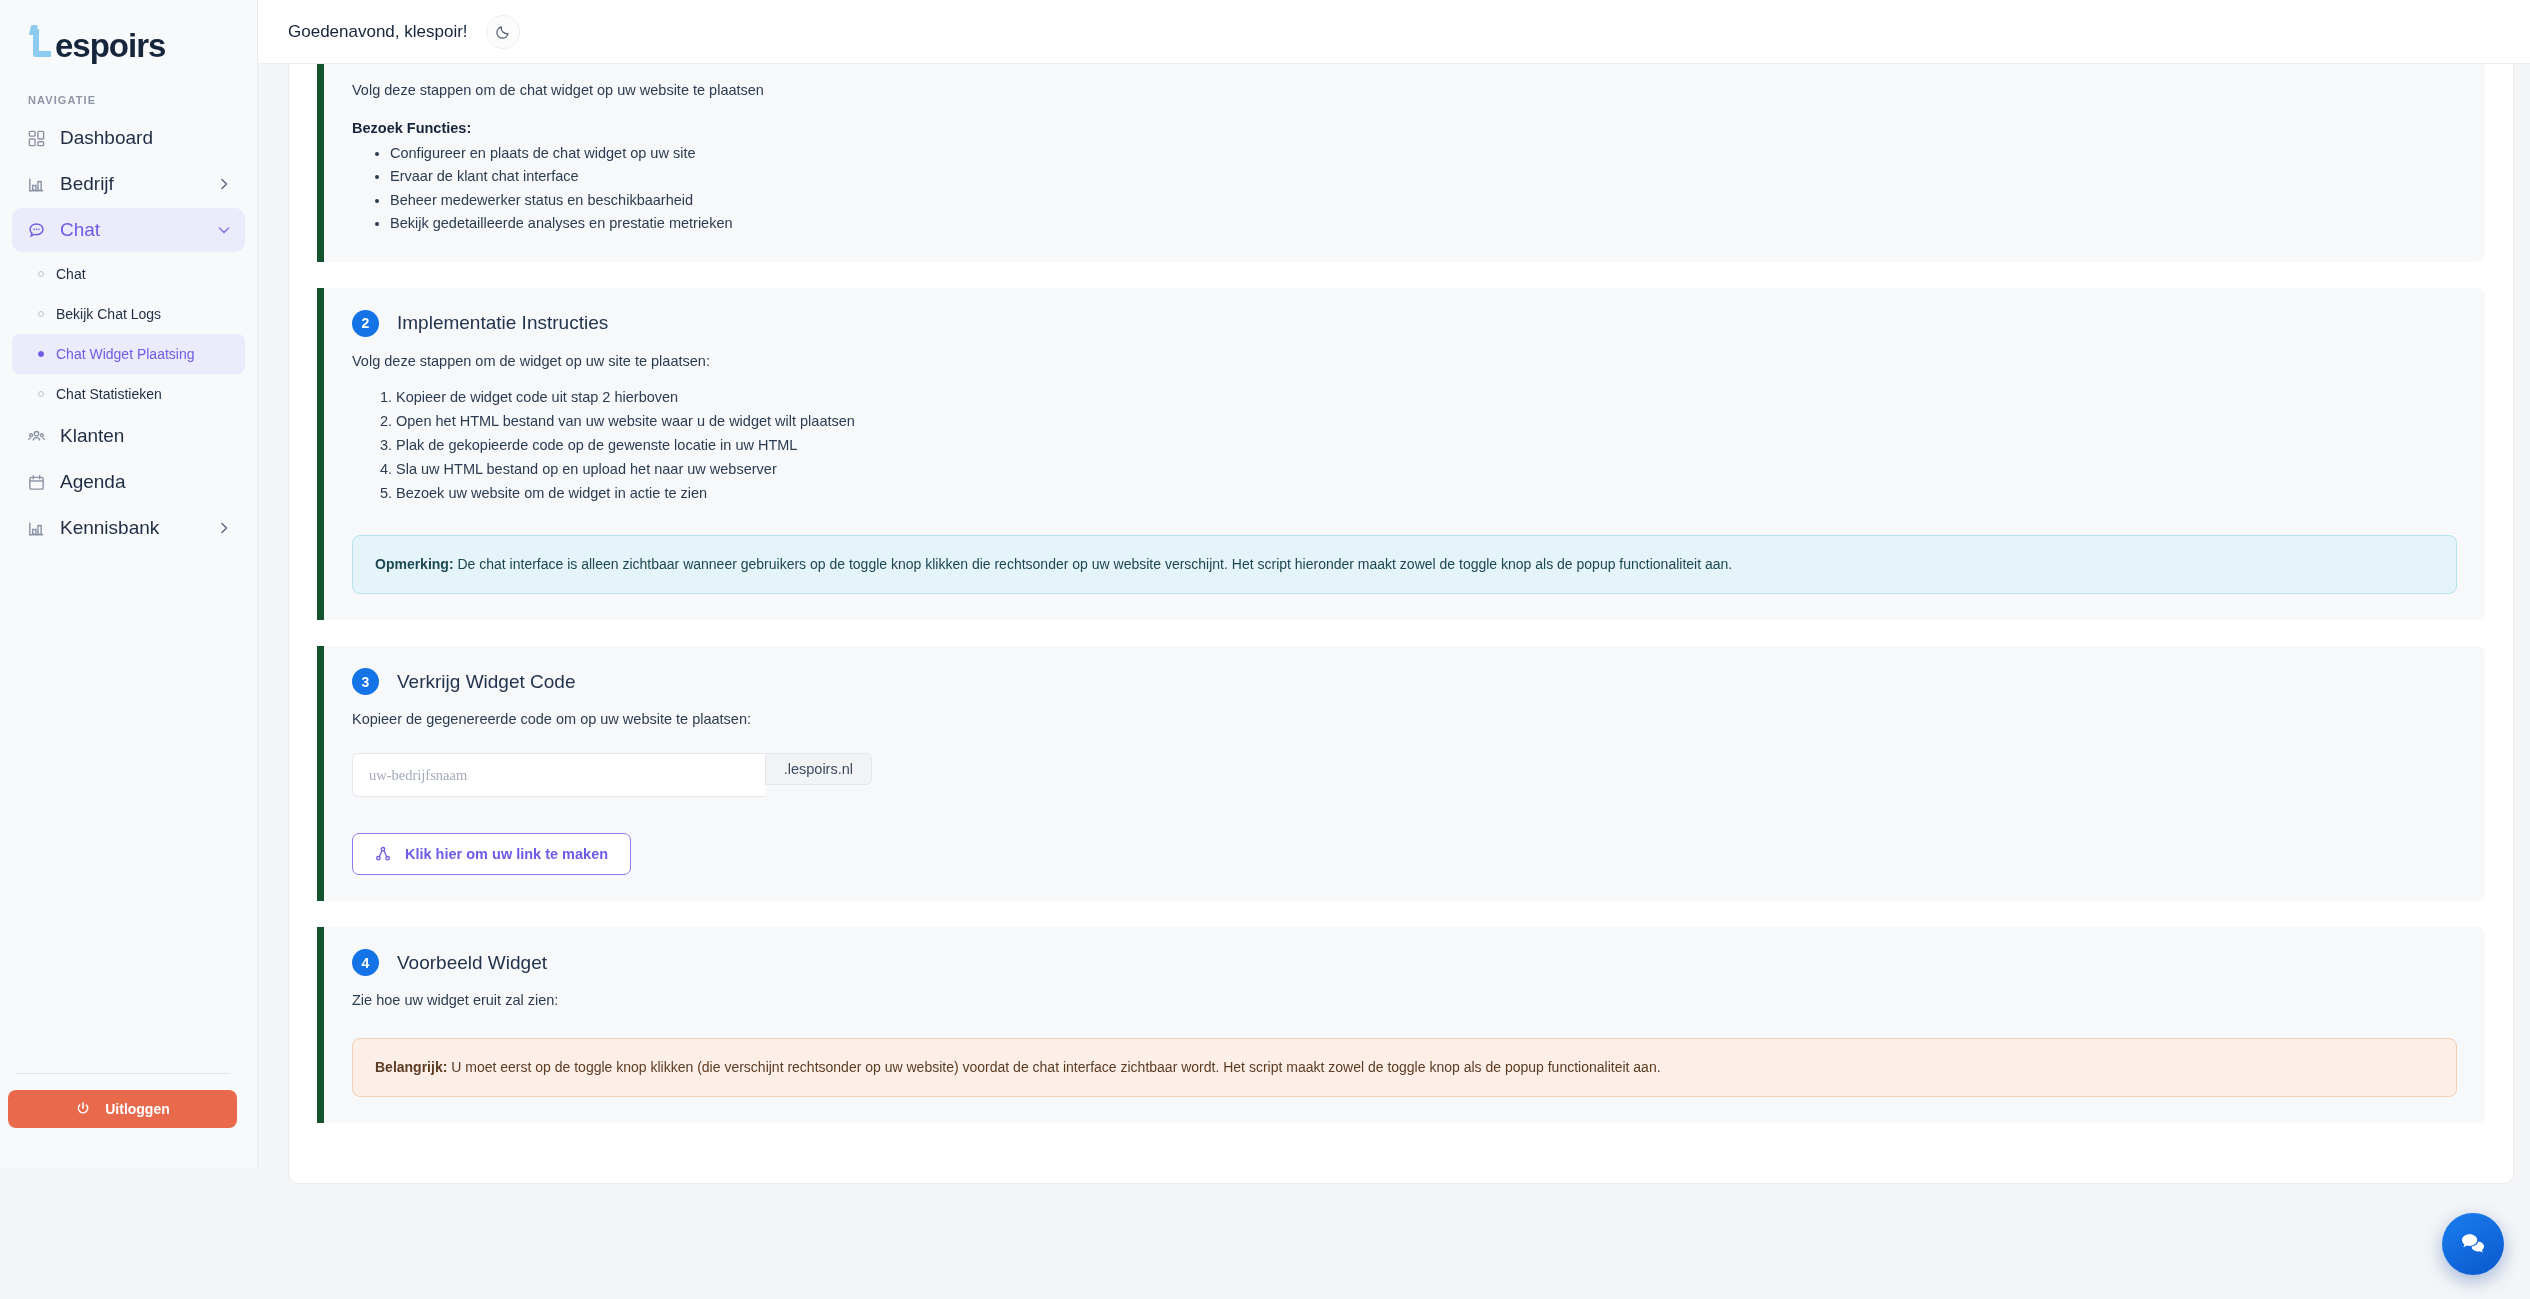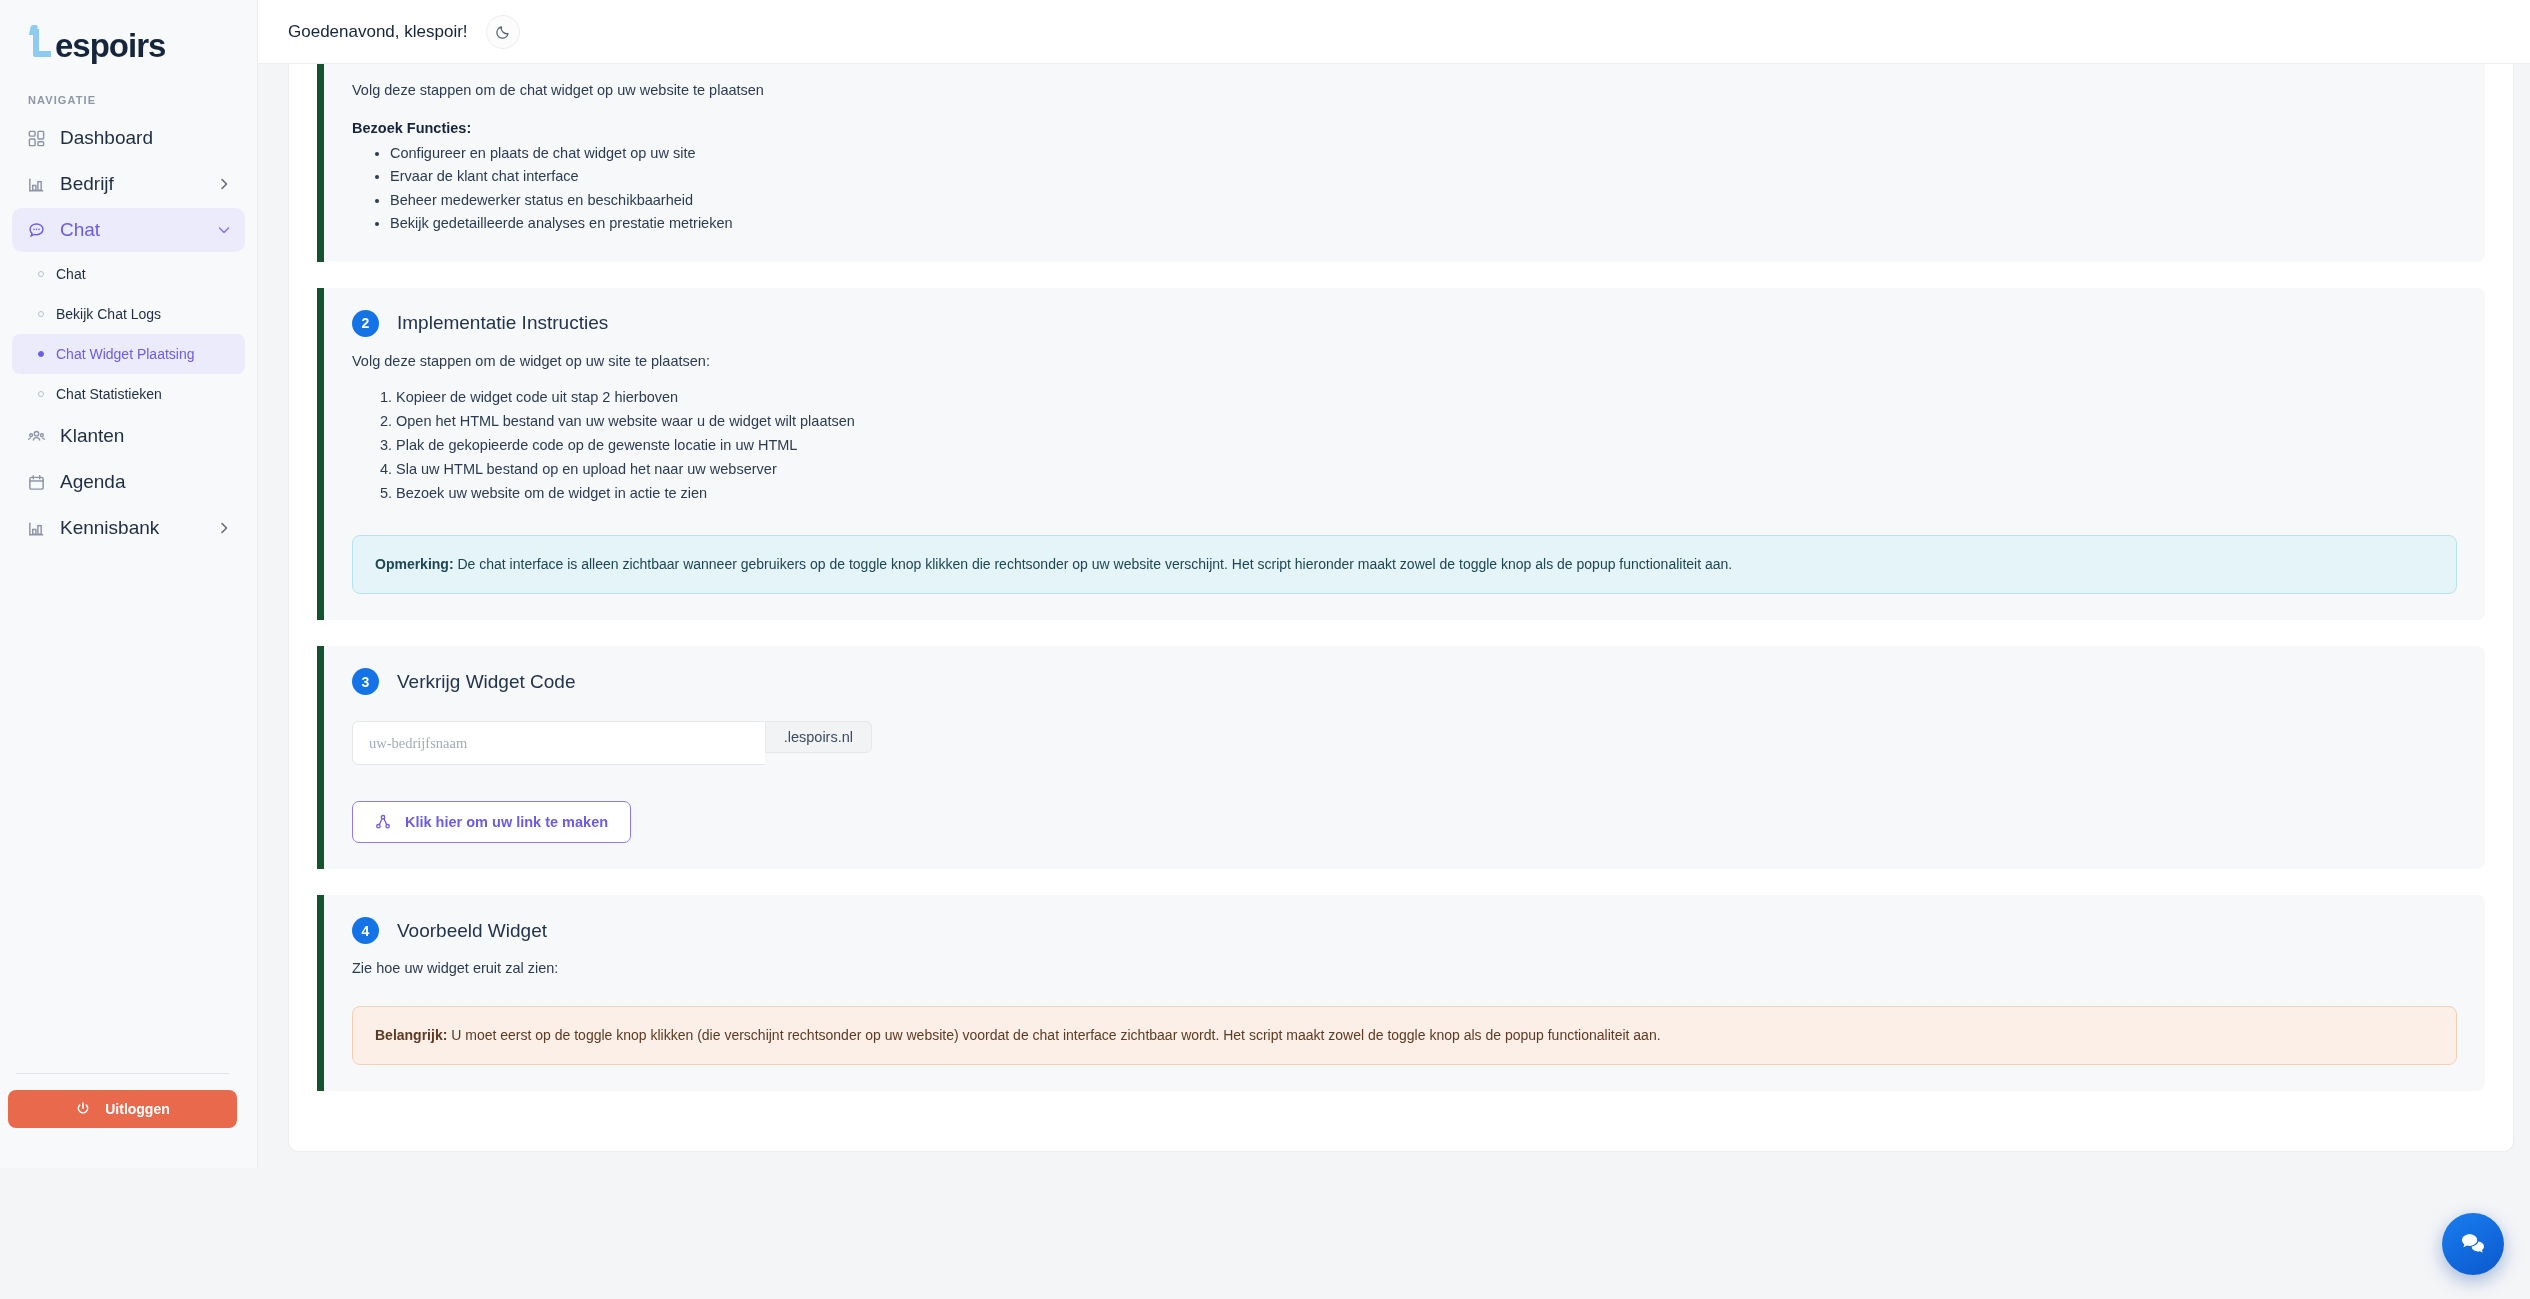--- a/index.html
+++ b/index.html
@@ -342,20 +342,21 @@
           <div class="note info">
             <b>Opmerking:</b><span> De chat interface is alleen zichtbaar wanneer gebruikers op de toggle knop klikken die rechtsonder op uw website verschijnt. Het script hieronder maakt zowel de toggle knop als de popup functionaliteit aan.</span>
           </div>
         </section>
 
         <section class="step-card">
           <div class="step-head">
             <span class="step-badge">3</span>
             <span class="step-title">Verkrijg Widget Code</span>
           </div>
+          <div class="step-lead">Kopieer de gegenereerde code om op uw website te plaatsen:</div>
           <div class="domain-row">
             <input class="domain-input" type="text" placeholder="uw-bedrijfsnaam" style="">
             <span class="domain-suffix">.lespoirs.nl</span>
           </div>
           <button class="link-btn">
             <span>
               <svg viewBox="0 0 16 16" fill="none" stroke="#6c5ce7" stroke-width="1.3">
                 <circle cx="8" cy="3.2" r="1.7"></circle>
                   <circle cx="3.4" cy="12.2" r="1.7"></circle>
                   <circle cx="12.6" cy="12.2" r="1.7"></circle>

